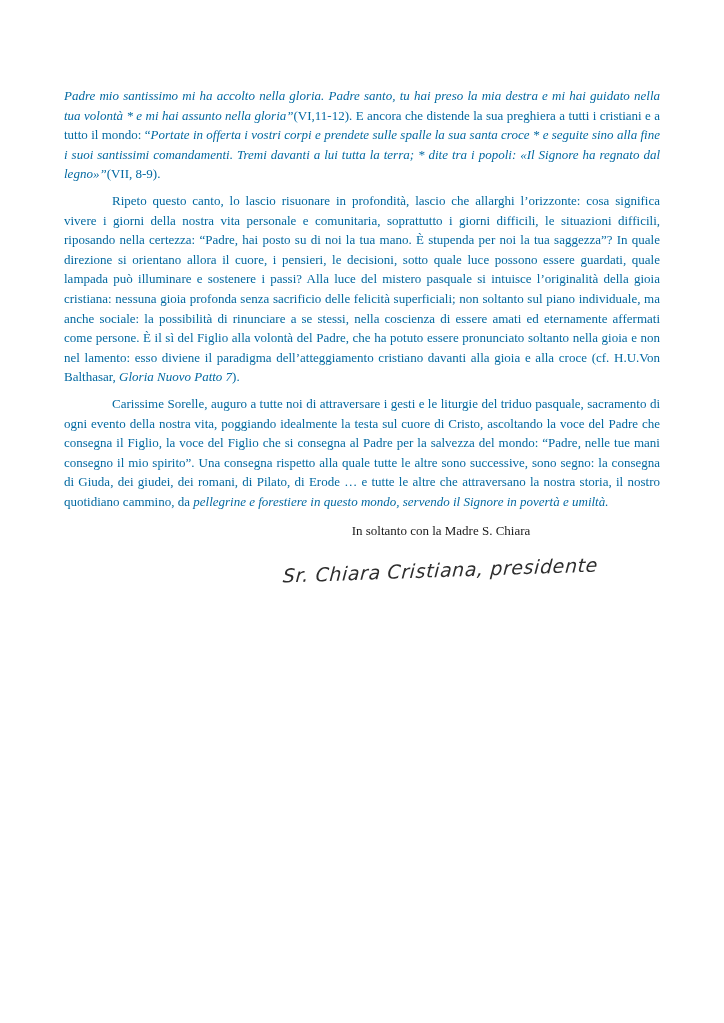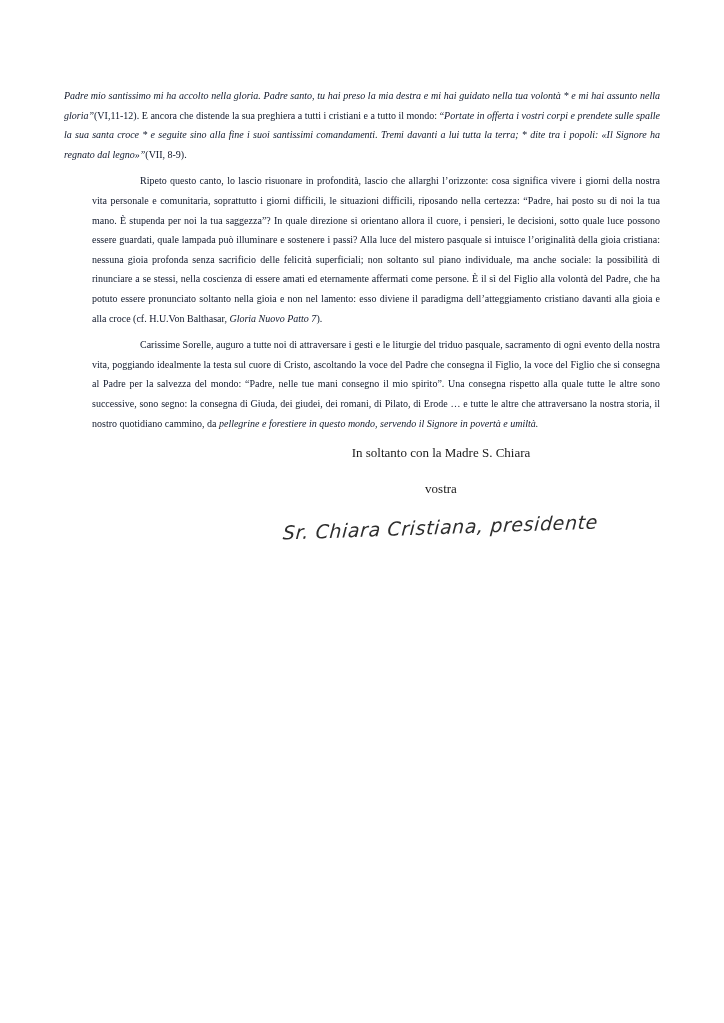--- a/index.html
+++ b/index.html
@@ -13,29 +13,28 @@
     height: 1023px;
     background: #ffffff;
     box-sizing: border-box;
     padding: 86px 64px 0 64px;
     font-family: "Liberation Serif", serif;
     color: #1a1a1a;
     overflow: hidden;
   }
   .body-text p {
     margin: 0 0 7px 0;
-    font-size: 10px;
+    font-size: 13px;
     line-height: 19.6px;
     text-align: justify;
     hyphens: none;
-    color: #0f172a;
+    color: #0369a1;
   }
   .body-text p.indent {
     text-indent: 48px;
-    margin-left: 28px;
   }
   .it {
     font-style: italic;
   }
   .closing {
     font-size: 13px;
     line-height: 19.6px;
     color: #1a1a1a;
     text-align: center;
     margin: 0 0 16px 158px;
@@ -64,18 +63,17 @@
 
 <div class="page">
   <div class="body-text">
       <p class=""><span class="it">Padre mio santissimo mi ha accolto nella gloria. Padre santo, tu hai preso la mia destra e mi hai guidato nella tua volontà * e mi hai assunto nella gloria”</span><span>(VI,11-12). E ancora che distende la sua preghiera a tutti i cristiani e a tutto il mondo: “</span><span class="it">Portate in offerta i vostri corpi e prendete sulle spalle la sua santa croce * e seguite sino alla fine i suoi santissimi comandamenti. Tremi davanti a lui tutta la terra; * dite tra i popoli: «Il Signore ha regnato dal legno»”</span><span>(VII, 8-9).</span></p>
       <p class="indent"><span>Ripeto questo canto, lo lascio risuonare in profondità, lascio che allarghi l’orizzonte: cosa significa vivere i giorni della nostra vita personale e comunitaria, soprattutto i giorni difficili, le situazioni difficili, riposando nella certezza: “Padre, hai posto su di noi la tua mano. È stupenda per noi la tua saggezza”? In quale direzione si orientano allora il cuore, i pensieri, le decisioni, sotto quale luce possono essere guardati, quale lampada può illuminare e sostenere i passi? Alla luce del mistero pasquale si intuisce l’originalità della gioia cristiana: nessuna gioia profonda senza sacrificio delle felicità superficiali; non soltanto sul piano individuale, ma anche sociale: la possibilità di rinunciare a se stessi, nella coscienza di essere amati ed eternamente affermati come persone. È il sì del Figlio alla volontà del Padre, che ha potuto essere pronunciato soltanto nella gioia e non nel lamento: esso diviene il paradigma dell’atteggiamento cristiano davanti alla gioia e alla croce (cf. H.U.Von Balthasar, </span><span class="it">Gloria Nuovo Patto 7</span><span>).</span></p>
       <p class="indent"><span>Carissime Sorelle, auguro a tutte noi di attraversare i gesti e le liturgie del triduo pasquale, sacramento di ogni evento della nostra vita, poggiando idealmente la testa sul cuore di Cristo, ascoltando la voce del Padre che consegna il Figlio, la voce del Figlio che si consegna al Padre per la salvezza del mondo: “Padre, nelle tue mani consegno il mio spirito”. Una consegna rispetto alla quale tutte le altre sono successive, sono segno: la consegna di Giuda, dei giudei, dei romani, di Pilato, di Erode … e tutte le altre che attraversano la nostra storia, il nostro quotidiano cammino, da </span><span class="it">pellegrine e forestiere in questo mondo, servendo il Signore in povertà e umiltà.</span></p>
     </div>
 
   <p class="closing first">In soltanto con la Madre S. Chiara</p>
 
-  <p class="closing">vostra</p>
 
   <div class="signature-wrap">
     <span class="signature-text">Sr. Chiara Cristiana, presidente</span>
   </div>
 </div>
 
 </body></html>

